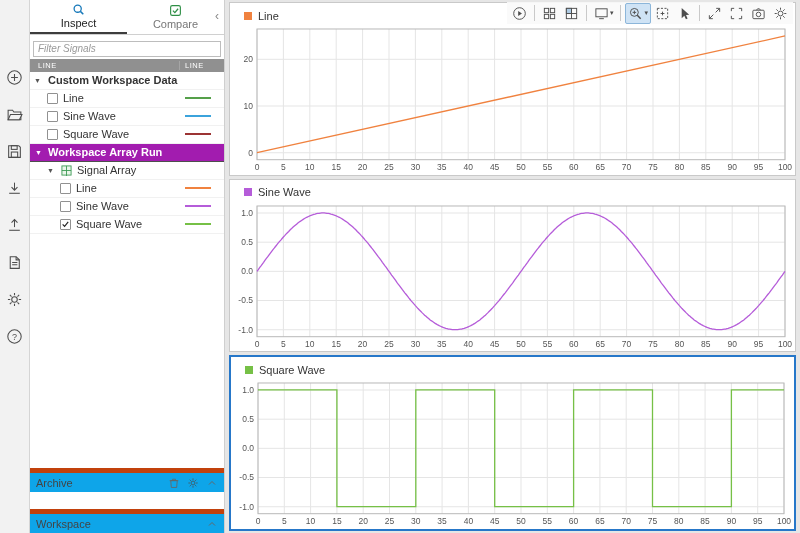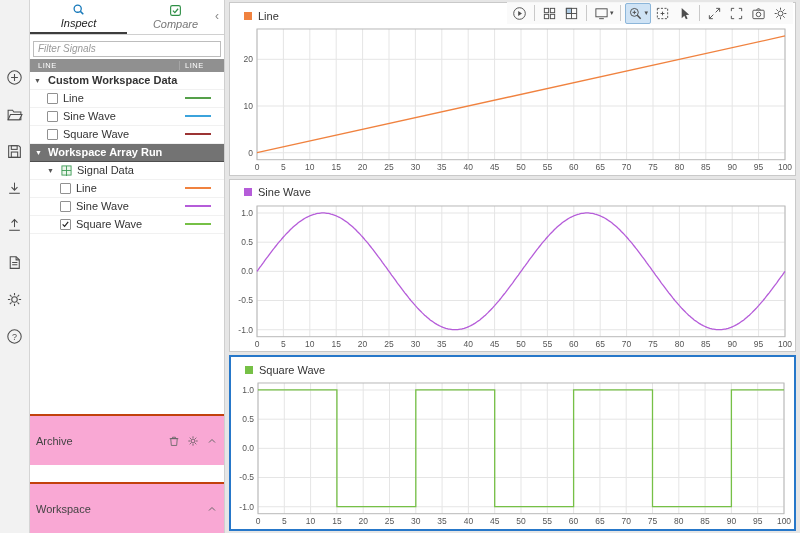--- a/index.html
+++ b/index.html
@@ -8,53 +8,53 @@
 
   
   .strip{width:30px;flex:none;background:#f2f2f2;border-right:1px solid #d5d5d5;
          display:flex;flex-direction:column;align-items:center;padding-top:66px;gap:15px;box-sizing:border-box;}
   .strip-btn{width:22px;height:22px;display:flex;align-items:center;justify-content:center;cursor:pointer;}
   .strip-btn svg{width:17px;height:17px;display:block;}
 
   
   .sidebar{width:195px;flex:none;border-right:1px solid #cfcfcf;display:flex;flex-direction:column;background:#fff;box-sizing:border-box;}
   .tabbar{display:flex;align-items:stretch;border-bottom:1px solid #d0d0d0;height:34px;position:relative;flex:none;}
-  .tab{flex:1;display:flex;flex-direction:column;align-items:center;justify-content:center;gap:1px;cursor:pointer;box-sizing:border-box;font-style:italic;}
+  .tab{flex:1;display:flex;flex-direction:column;align-items:center;justify-content:center;gap:1px;cursor:pointer;box-sizing:border-box;}
   .tab .tab-icon svg{width:13px;height:13px;display:block;}
   .tab-label{font-size:11px;color:#777;}
   .tab.active{border-bottom:2px solid #3d3d3d;}
   .tab.active .tab-label{color:#222;}
   .collapse-btn{position:absolute;right:1px;top:9px;font-size:12px;color:#888;width:12px;text-align:center;cursor:pointer;}
 
   .filter-row{padding:3px 3px 2px;flex:none;}
   .filter-row input{width:100%;box-sizing:border-box;height:16px;border:1px solid #bdbdbd;font-size:10px;
                     padding:0 4px;color:#333;font-family:"Liberation Sans",sans-serif;font-style:italic;}
   .filter-row input::placeholder{color:#999;}
 
   .cols-header{display:flex;background:#909090;color:#fff;font-size:7.5px;height:13px;align-items:center;
                letter-spacing:.5px;flex:none;}
   .col-name{flex:1;padding-left:8px;border-right:1px solid #a5a5a5;}
   .col-line{width:44px;padding-left:5px;box-sizing:border-box;}
 
   .tree{flex:1;overflow:hidden;}
   .trow{display:flex;height:17px;align-items:center;font-size:11px;color:#333;border-bottom:1px solid #f1f1f1;cursor:default;}
-  .trow.sel{background:#737373;color:#fff;border-bottom-color:#4e4e4e;text-align:center;}
+  .trow.sel{background:#a21caf;color:#fff;border-bottom-color:#4e4e4e;text-align:center;}
   .trow-left{flex:1;display:flex;align-items:center;gap:5px;overflow:hidden;white-space:nowrap;box-sizing:border-box;}
   .tri{font-size:7px;color:#555;width:9px;flex:none;}
   .trow.sel .tri{color:#fff;}
   .tlabel.bold{font-weight:bold;}
   .cb{width:11px;height:11px;border:1px solid #919191;background:#fff;border-radius:1px;
       display:inline-flex;align-items:center;justify-content:center;flex:none;box-sizing:border-box;}
   .cb svg{width:10px;height:10px;display:block;}
   .trow-right{width:44px;flex:none;display:flex;align-items:center;padding-left:5px;box-sizing:border-box;}
   .swatch{width:26px;height:2px;display:inline-block;}
   .array-ic svg{width:11px;height:11px;display:block;}
 
-  .archive-bar,.properties-bar{height:19px;flex:none;background:#f9a8d4;border-top:2px solid #c2410c;
-      display:flex;align-items:center;justify-content:space-between;padding:15px 6px;font-size:11px;color:#444;}
+  .archive-bar,.properties-bar{height:19px;flex:none;background:#0ea5e9;border-top:5px solid #c2410c;
+      display:flex;align-items:center;justify-content:space-between;padding:0 6px;font-size:11px;color:#444;}
   .archive-content{height:17px;flex:none;background:#fff;}
   .bar-icons{display:flex;gap:7px;align-items:center;}
   .bar-icons svg{width:12px;height:12px;display:block;}
 
   
   .main{flex:1;background:#e6e6e6;position:relative;display:flex;flex-direction:column;
         padding:2px 4px 2px 4px;gap:3px;box-sizing:border-box;min-width:0;}
   .panel{flex:1;background:#fff;border:1px solid #c9c9c9;display:flex;flex-direction:column;box-sizing:border-box;min-height:0;}
   .panel.selected{border:2px solid #2677c9;}
   .legend{height:17px;flex:none;display:flex;align-items:center;gap:6px;padding:4px 0 0 14px;}
@@ -210,21 +210,21 @@
         </div>
         <div class="trow">
           <div class="trow-left" style="padding-left: 17px;">
             <span class="tri">▼</span>
             <span class="array-ic">
               <svg viewBox="0 0 12 12">
                 <rect x="1" y="1" width="10" height="10" fill="#eaf5ea" stroke="#3f9b57"></rect>
                 <path d="M6 1v11M1 6h10" stroke="#3f9b57" fill="none"></path>
               </svg>
             </span>
-            <span class="tlabel">Signal Data</span>
+            <span class="tlabel">Signal Array</span>
           </div>
           <div class="trow-right"></div>
         </div>
         <div class="trow">
           <div class="trow-left" style="padding-left: 30px;">
             <span class="cb"></span>
             <span class="tlabel">Line</span>
           </div>
           <div class="trow-right">
             <span class="swatch" style="background: rgb(240, 130, 63);"></span>

